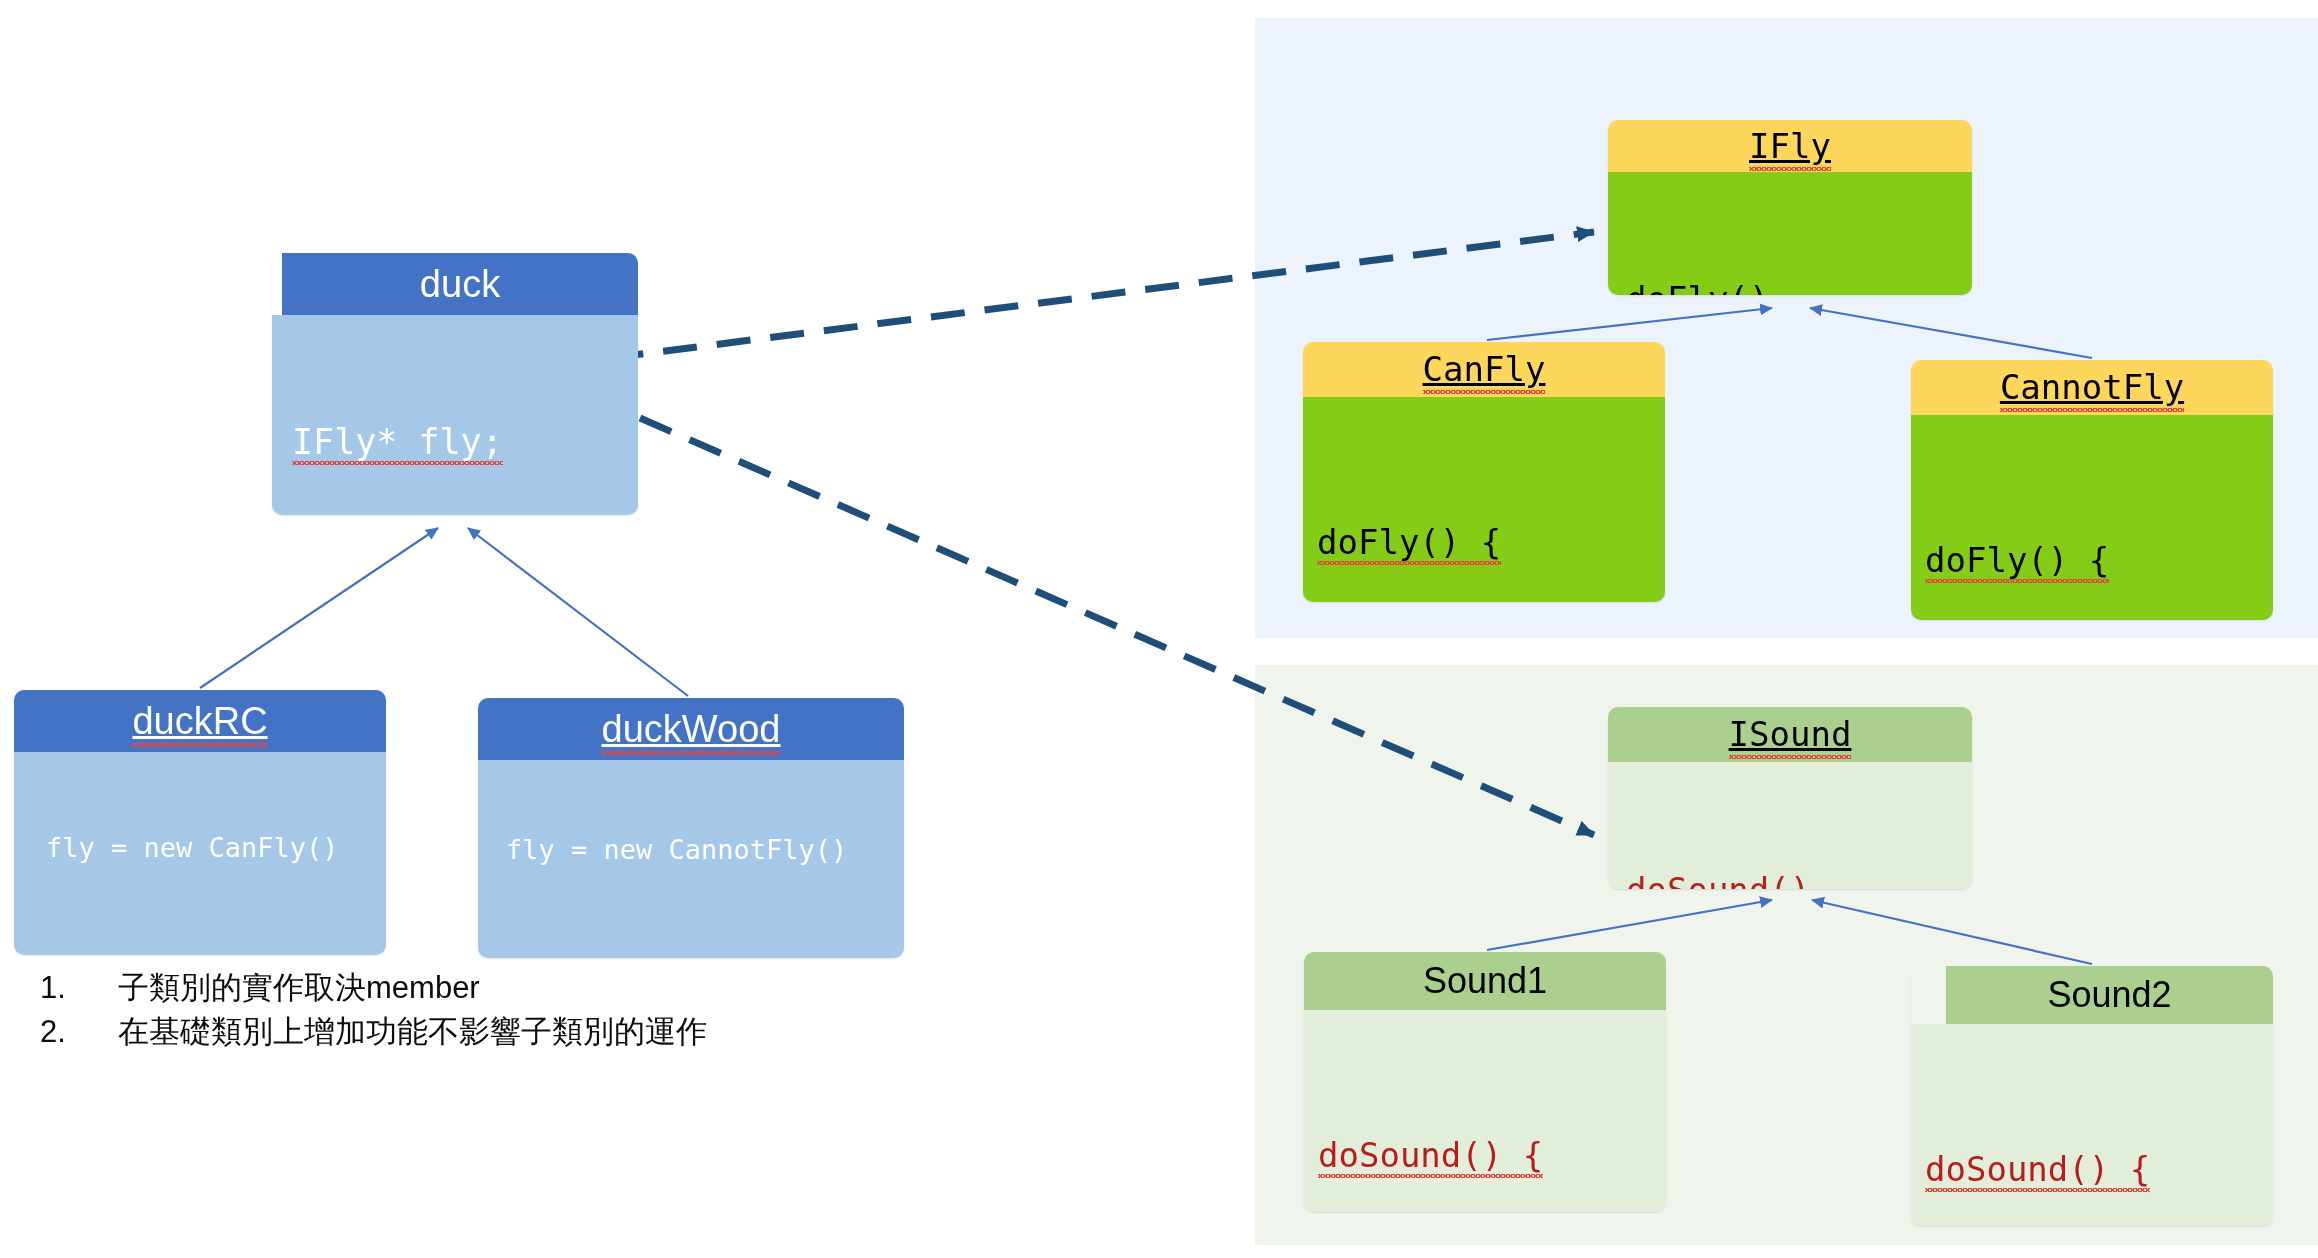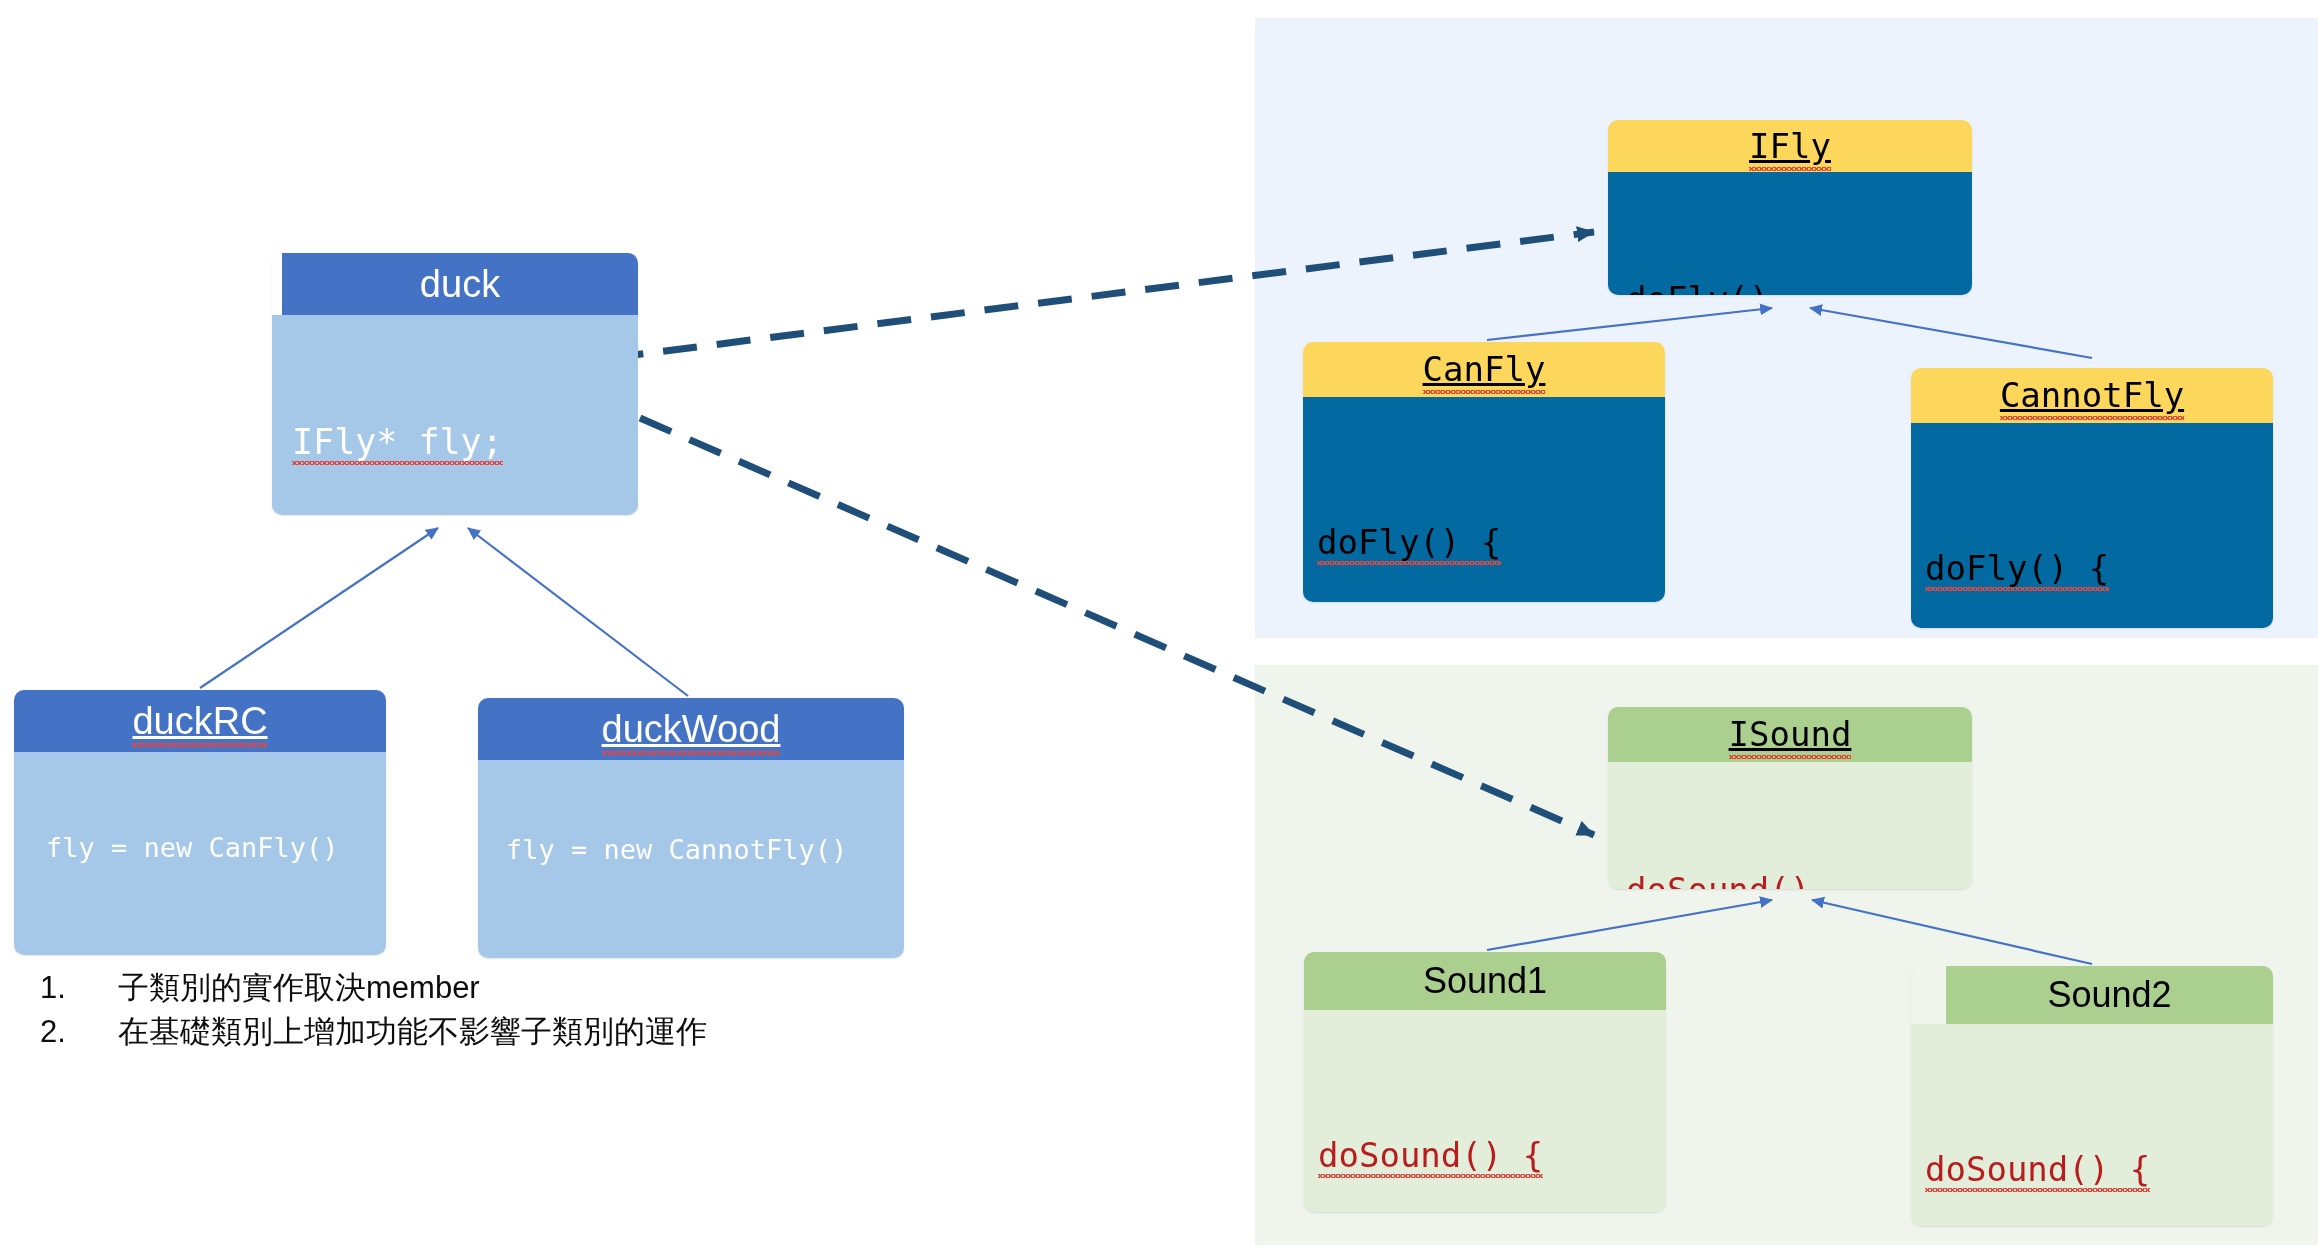--- a/index.html
+++ b/index.html
@@ -95,21 +95,21 @@
     background: #A5C8E8;
     color: #FFFFFF;
   }
 
   
   .yellow .hdr {
     background: #FCD75B;
     color: #000000;
   }
   .yellow .body {
-    background: #0369a1;
+    background: #84cc16;
     color: #000000;
   }
 
   
   .green .hdr {
     background: #AACF8E;
     color: #000000;
   }
   .green .body {
     background: #E2EEDA;
@@ -142,21 +142,21 @@
                     font-family: "DejaVu Sans Mono", monospace;
                     padding: 7px 0 0 18px; box-sizing: border-box; }
 
   #box-canfly { left: 1303px; top: 342px; width: 362px; height: 260px; }
   #box-canfly .hdr  { height: 55px; line-height: 55px; font-size: 34px;
                       font-family: "DejaVu Sans Mono", monospace; }
   #box-canfly .body { height: 205px; font-size: 34px; line-height: 46px;
                       font-family: "DejaVu Sans Mono", monospace;
                       padding: 30px 0 0 14px; box-sizing: border-box; }
 
-  #box-cannotfly { left: 1911px; top: 360px; width: 362px; height: 260px; margin-top: 8px; }
+  #box-cannotfly { left: 1911px; top: 360px; width: 362px; height: 260px; }
   #box-cannotfly .hdr  { height: 55px; line-height: 55px; font-size: 34px;
                          font-family: "DejaVu Sans Mono", monospace; }
   #box-cannotfly .body { height: 205px; font-size: 34px; line-height: 46px;
                          font-family: "DejaVu Sans Mono", monospace;
                          padding: 30px 0 0 14px; box-sizing: border-box; }
 
   #box-isound { left: 1608px; top: 707px; width: 364px; height: 182px; }
   #box-isound .hdr  { height: 55px; line-height: 55px; font-size: 34px;
                       font-family: "DejaVu Sans Mono", monospace; }
   #box-isound .body { height: 127px; font-size: 34px; line-height: 48px;

